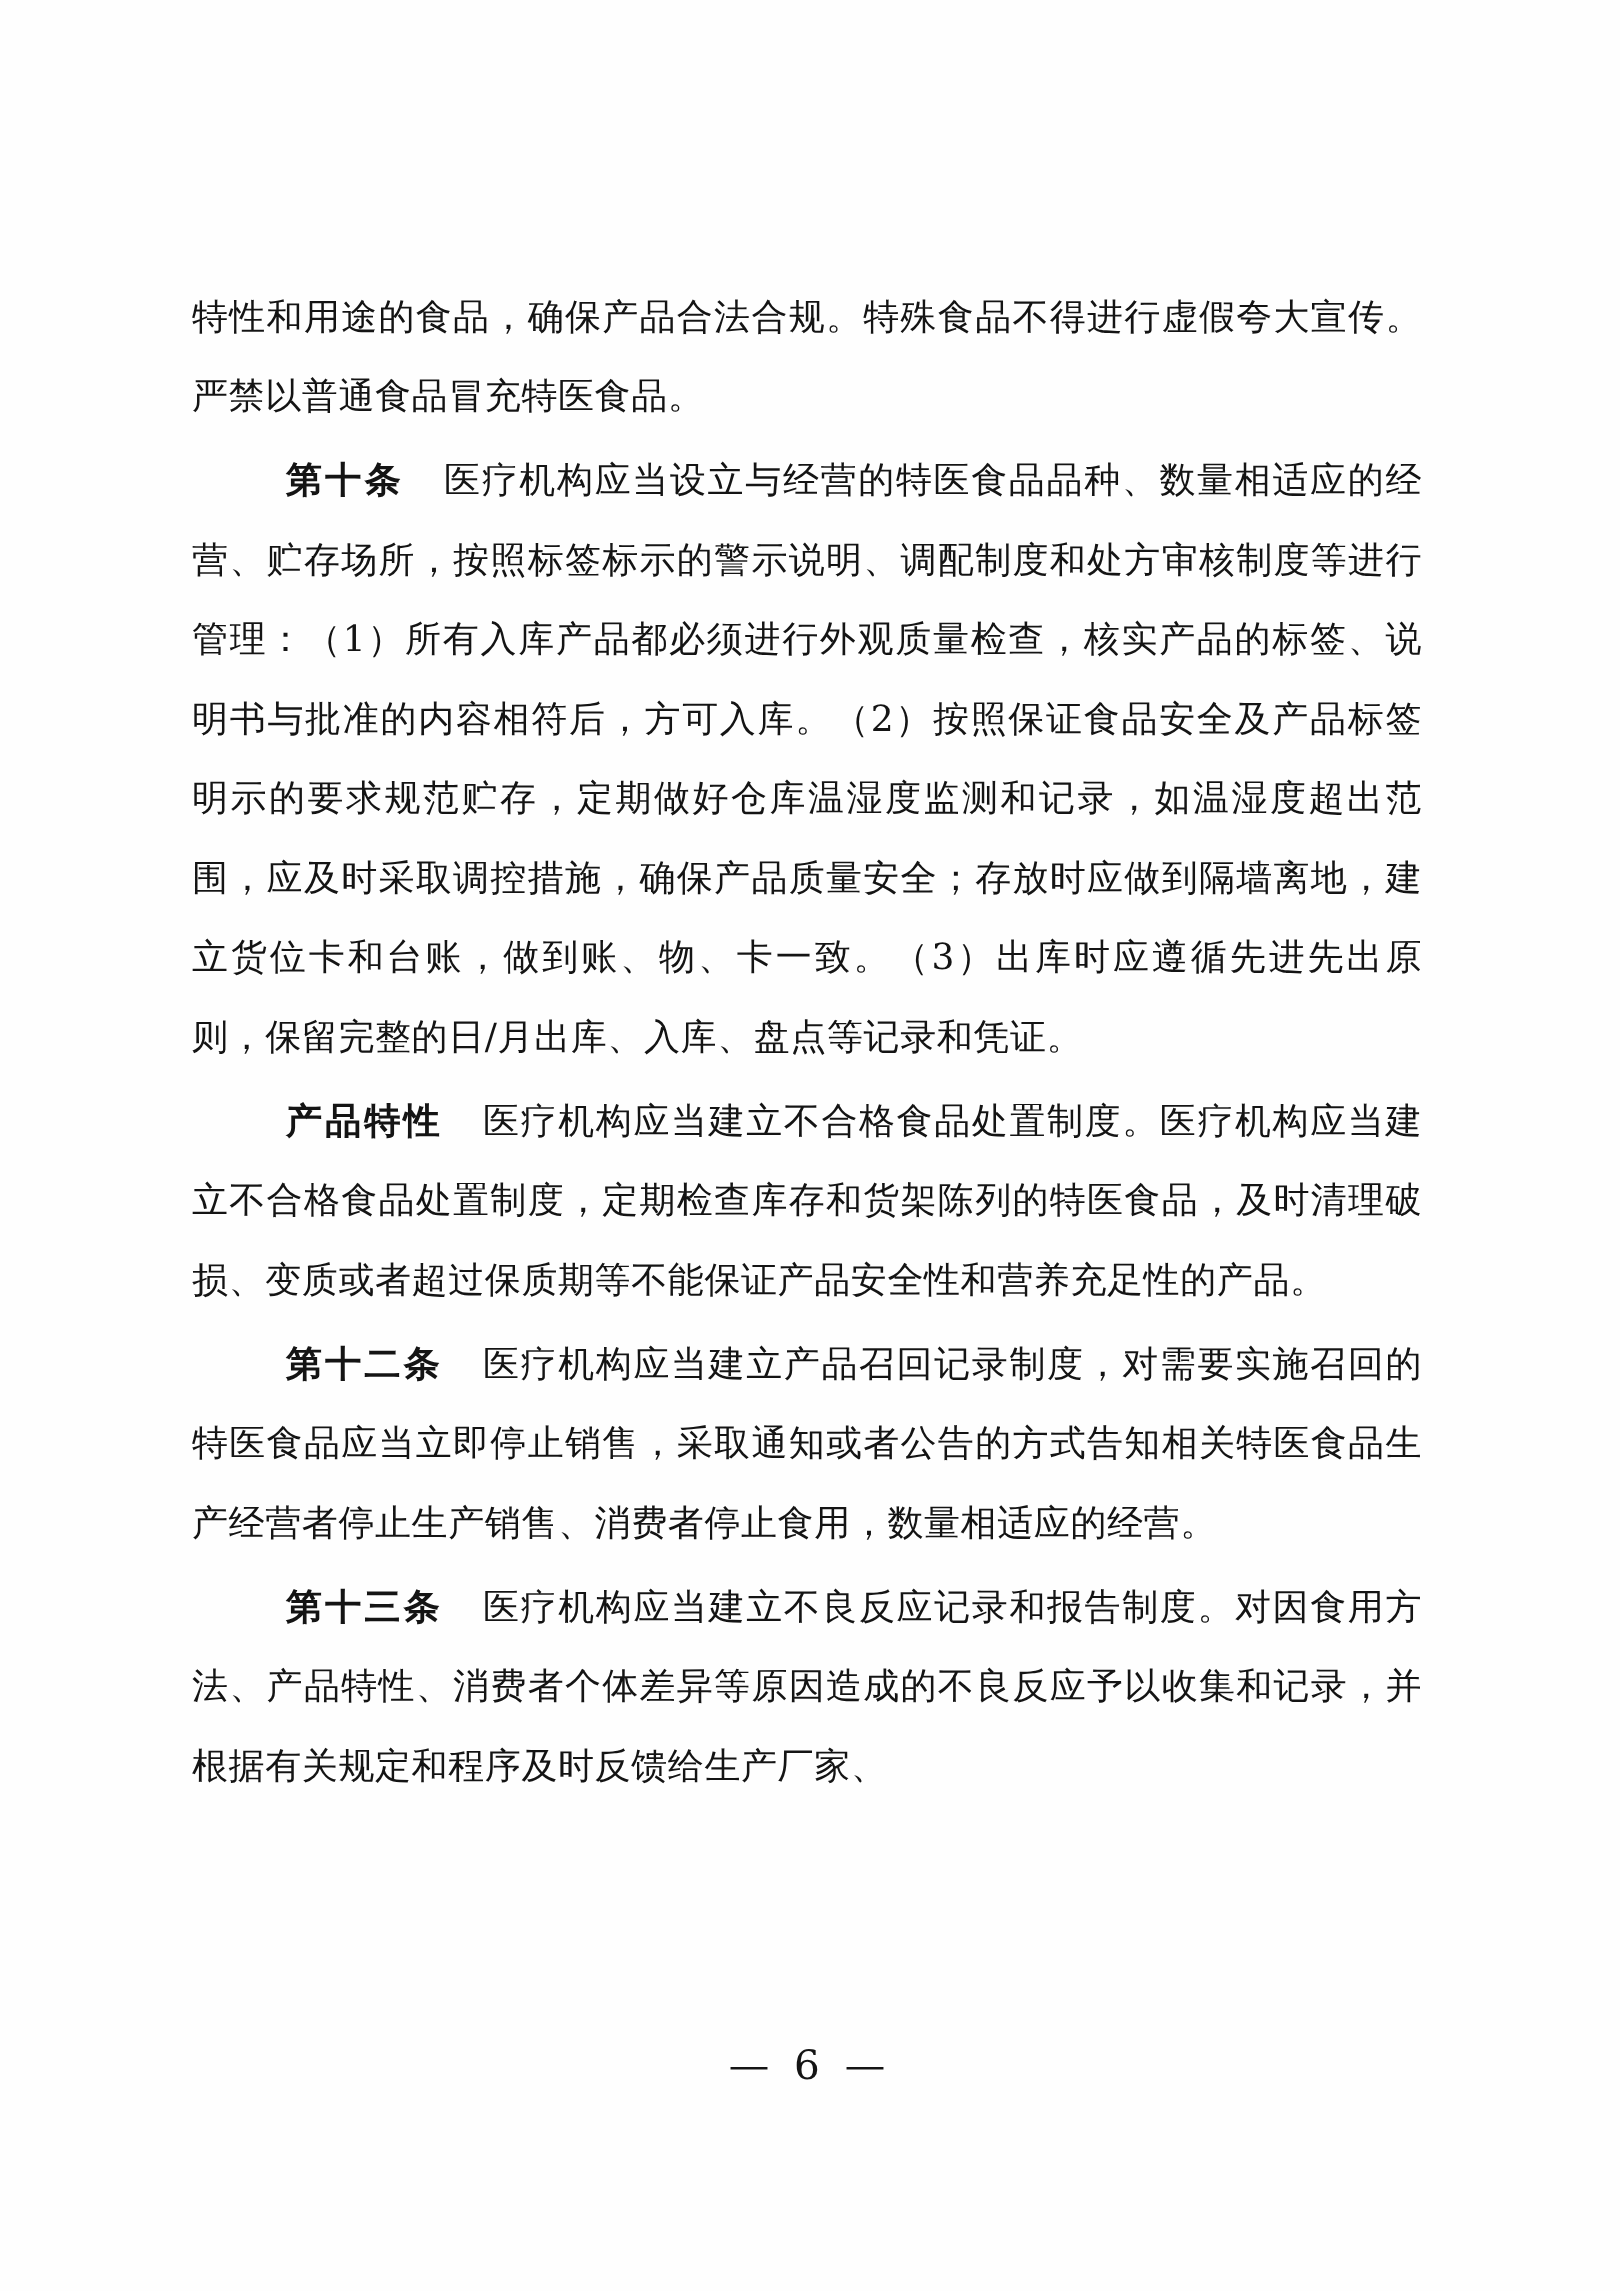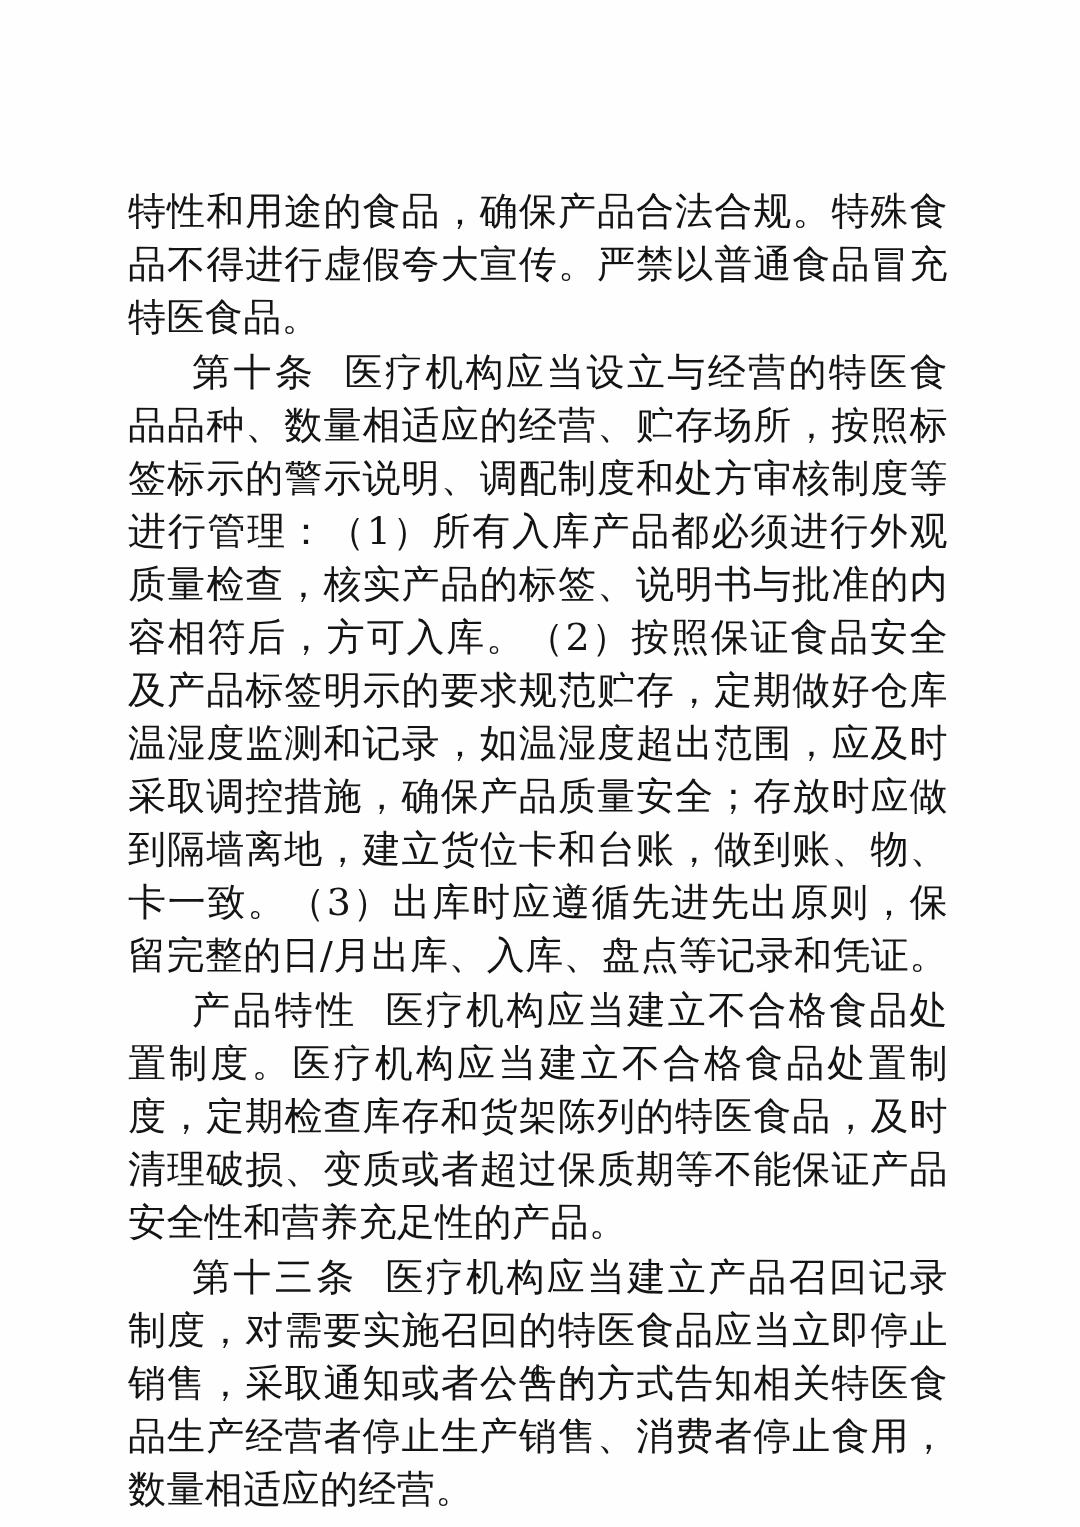--- a/index.html
+++ b/index.html
@@ -23,33 +23,33 @@
     height: 1527px;
     background: #fefefe;
   }
   .content {
     position: absolute;
     left: 128px;
     top: 185px;
     width: 820px;
   }
   .para {
-    font-size: 38px;
+    font-size: 24px;
     line-height: 53px;
     text-align: justify;
     text-justify: inter-ideograph;
     letter-spacing: 0.4px;
     margin: 0 0 2px 0;
     word-break: break-all;
   }
   .para.indent {
     text-indent: 0;
   }
   .art-label {
-    font-weight: normal;
+    font-weight: bold;
     letter-spacing: 1.5px;
   }
   .lead {
     display: inline-block;
     width: 62px;
   }
   .gap {
     display: inline-block;
     width: 26px;
   }
@@ -80,23 +80,26 @@
 
     <p class="para indent">
       <span class="lead"></span><span class="art-label">第十条</span><span class="gap"></span><span>医疗机构应当设立与经营的特医食品品种、数量相适应的经营、贮存场所，按照标签标示的警示说明、调配制度和处方审核制度等进行管理：（1）所有入库产品都必须进行外观质量检查，核实产品的标签、说明书与批准的内容相符后，方可入库。（2）按照保证食品安全及产品标签明示的要求规范贮存，定期做好仓库温湿度监测和记录，如温湿度超出范围，应及时采取调控措施，确保产品质量安全；存放时应做到隔墙离地，建立货位卡和台账，做到账、物、卡一致。（3）出库时应遵循先进先出原则，保留完整的日/月出库、入库、盘点等记录和凭证。</span>
     </p>
 
     <p class="para indent">
       <span class="lead"></span><span class="art-label">产品特性</span><span class="gap"></span><span>医疗机构应当建立不合格食品处置制度。医疗机构应当建立不合格食品处置制度，定期检查库存和货架陈列的特医食品，及时清理破损、变质或者超过保质期等不能保证产品安全性和营养充足性的产品。</span>
     </p>
 
     <p class="para indent">
-      <span class="lead"></span><span class="art-label">第十三条</span><span class="gap"></span><span>医疗机构应当建立产品召回记录制度，对需要实施召回的特医食品应当立即停止销售，采取通知或者公告的方式告知相关特医食品生产经营者停止生产销售、消费者停止食用，数量相适应的经营。</span>
+      <span class="lead"></span><span class="art-label">第十二条</span><span class="gap"></span><span>医疗机构应当建立产品召回记录制度，对需要实施召回的特医食品应当立即停止销售，采取通知或者公告的方式告知相关特医食品生产经营者停止生产销售、消费者停止食用，数量相适应的经营。</span>
     </p>
 
+    <p class="para indent">
+      <span class="lead"></span><span class="art-label">第十三条</span><span class="gap"></span><span>医疗机构应当建立不良反应记录和报告制度。对因食用方法、产品特性、消费者个体差异等原因造成的不良反应予以收集和记录，并根据有关规定和程序及时反馈给生产厂家、</span>
+    </p>
 
   </div>
 
   <div class="footer">
     <span class="pgnum">— 6 —</span>
   </div>
 
 </div>
 
 </body></html>

